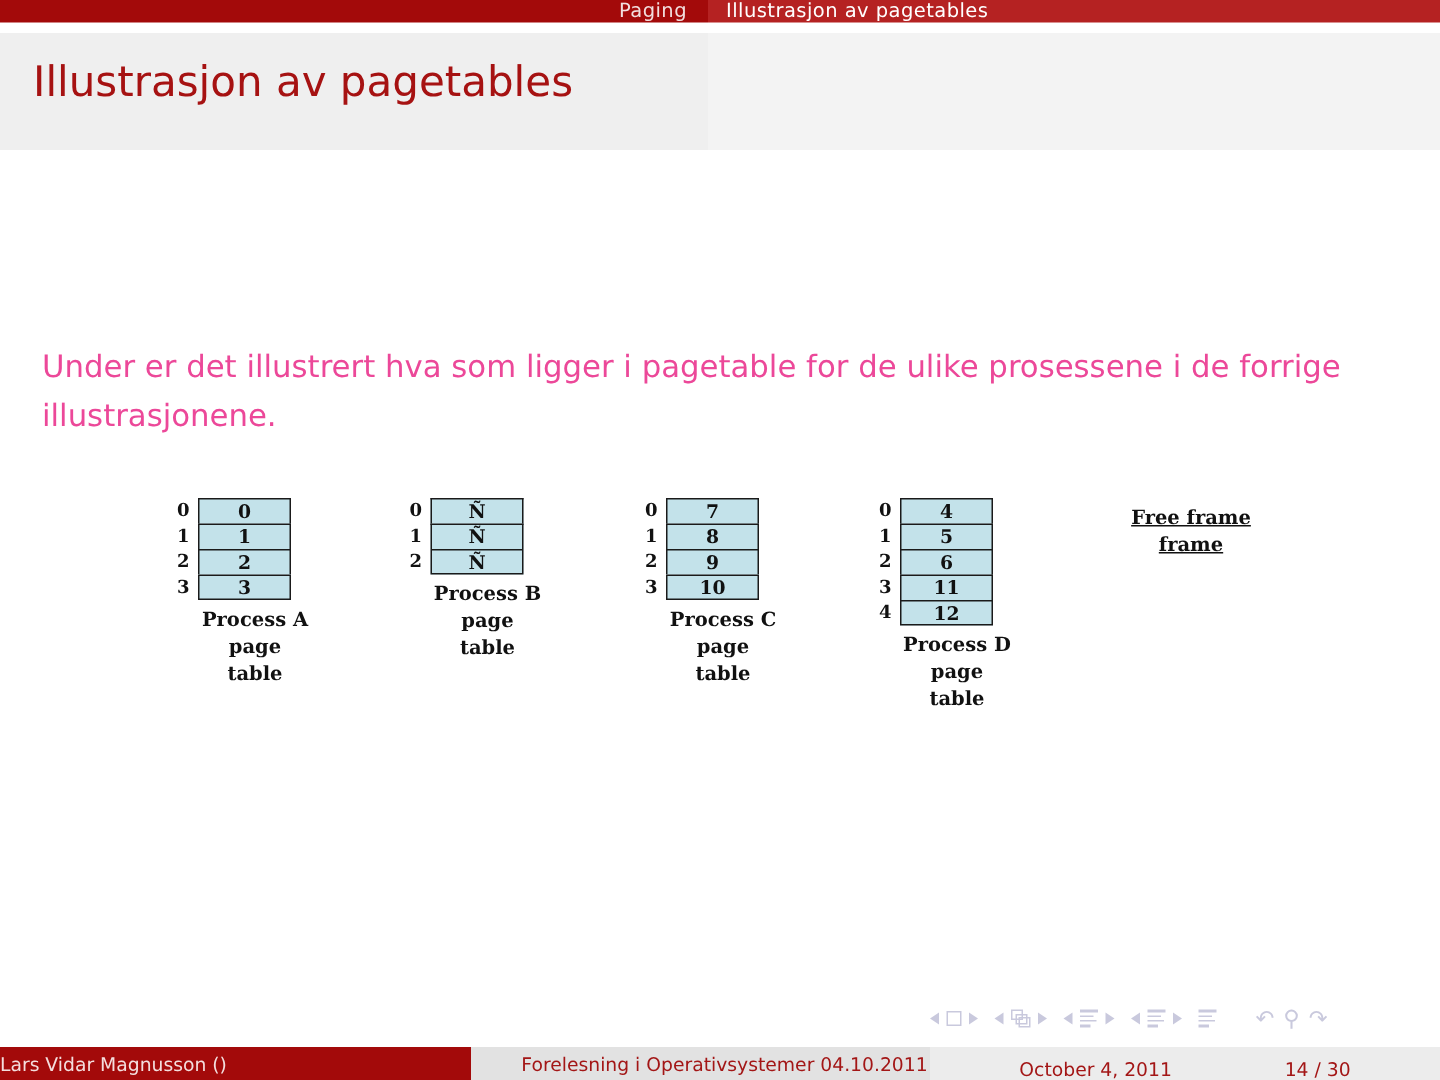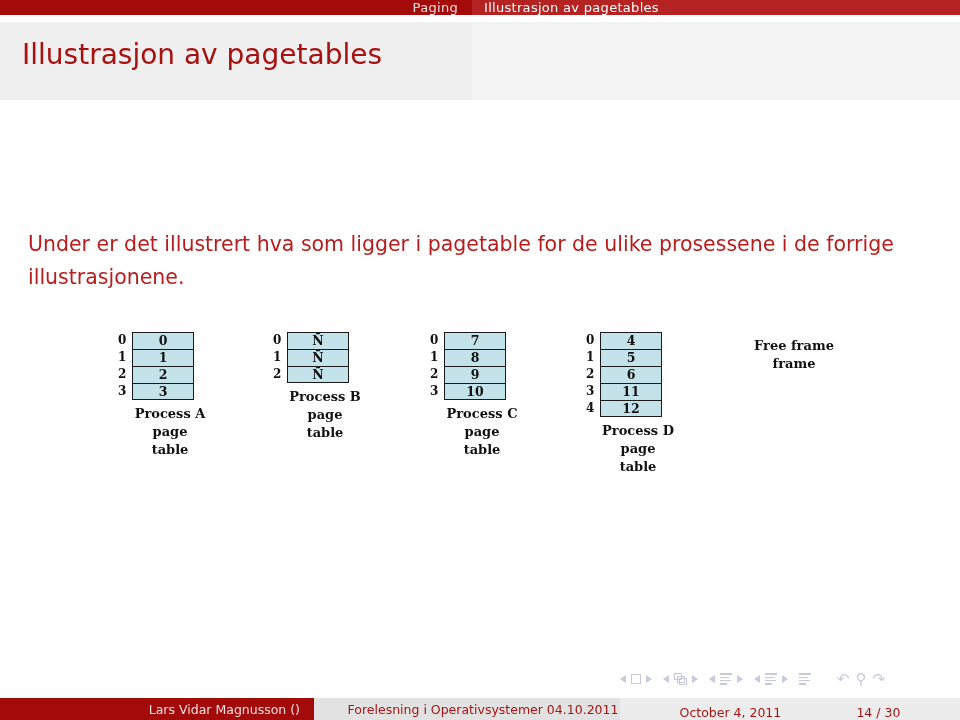--- a/index.html
+++ b/index.html
@@ -83,21 +83,21 @@
     height: 560px;
   }
 
   .para {
     position: absolute;
     left: 28px;
     top: 128px;
     width: 905px;
     font-size: 20.5px;
     line-height: 33px;
-    color: #b91c1c;
+    color: #ec4899;
     font-family: "DejaVu Sans", sans-serif;
   }
 
   
   .diagram {
     position: absolute;
     left: 118px;
     top: 232px;
     width: 760px;
     height: 150px;
@@ -148,20 +148,21 @@
     color: #111;
     text-align: center;
     line-height: 18px;
     width: 76px;
     margin-left: 14px;
     font-family: "DejaVu Serif", serif;
   }
   .pt-caption.noindex {
     margin-left: 0;
     width: 92px;
+    text-decoration: underline;
   }
   .freegroup .pt-row { height: 17px; }
   .freegroup .pt-cell { width: 58px; }
 
   
   .navbar {
     position: absolute;
     left: 620px;
     top: 668px;
     width: 330px;
@@ -238,21 +239,21 @@
     width: 960px;
     height: 22px;
     display: flex;
     align-items: stretch;
   }
   .foot-a {
     flex: 0 0 300px;
     background: #a30a0a;
     display: flex;
     align-items: center;
-    justify-content: flex-end;
+    justify-content: flex-start;
   }
   .foot-a span {
     color: #f4dede;
     font-size: 12.5px;
   }
   .foot-b {
     flex: 0 0 320px;
     background: #e2e2e2;
     display: flex;
     align-items: center;

